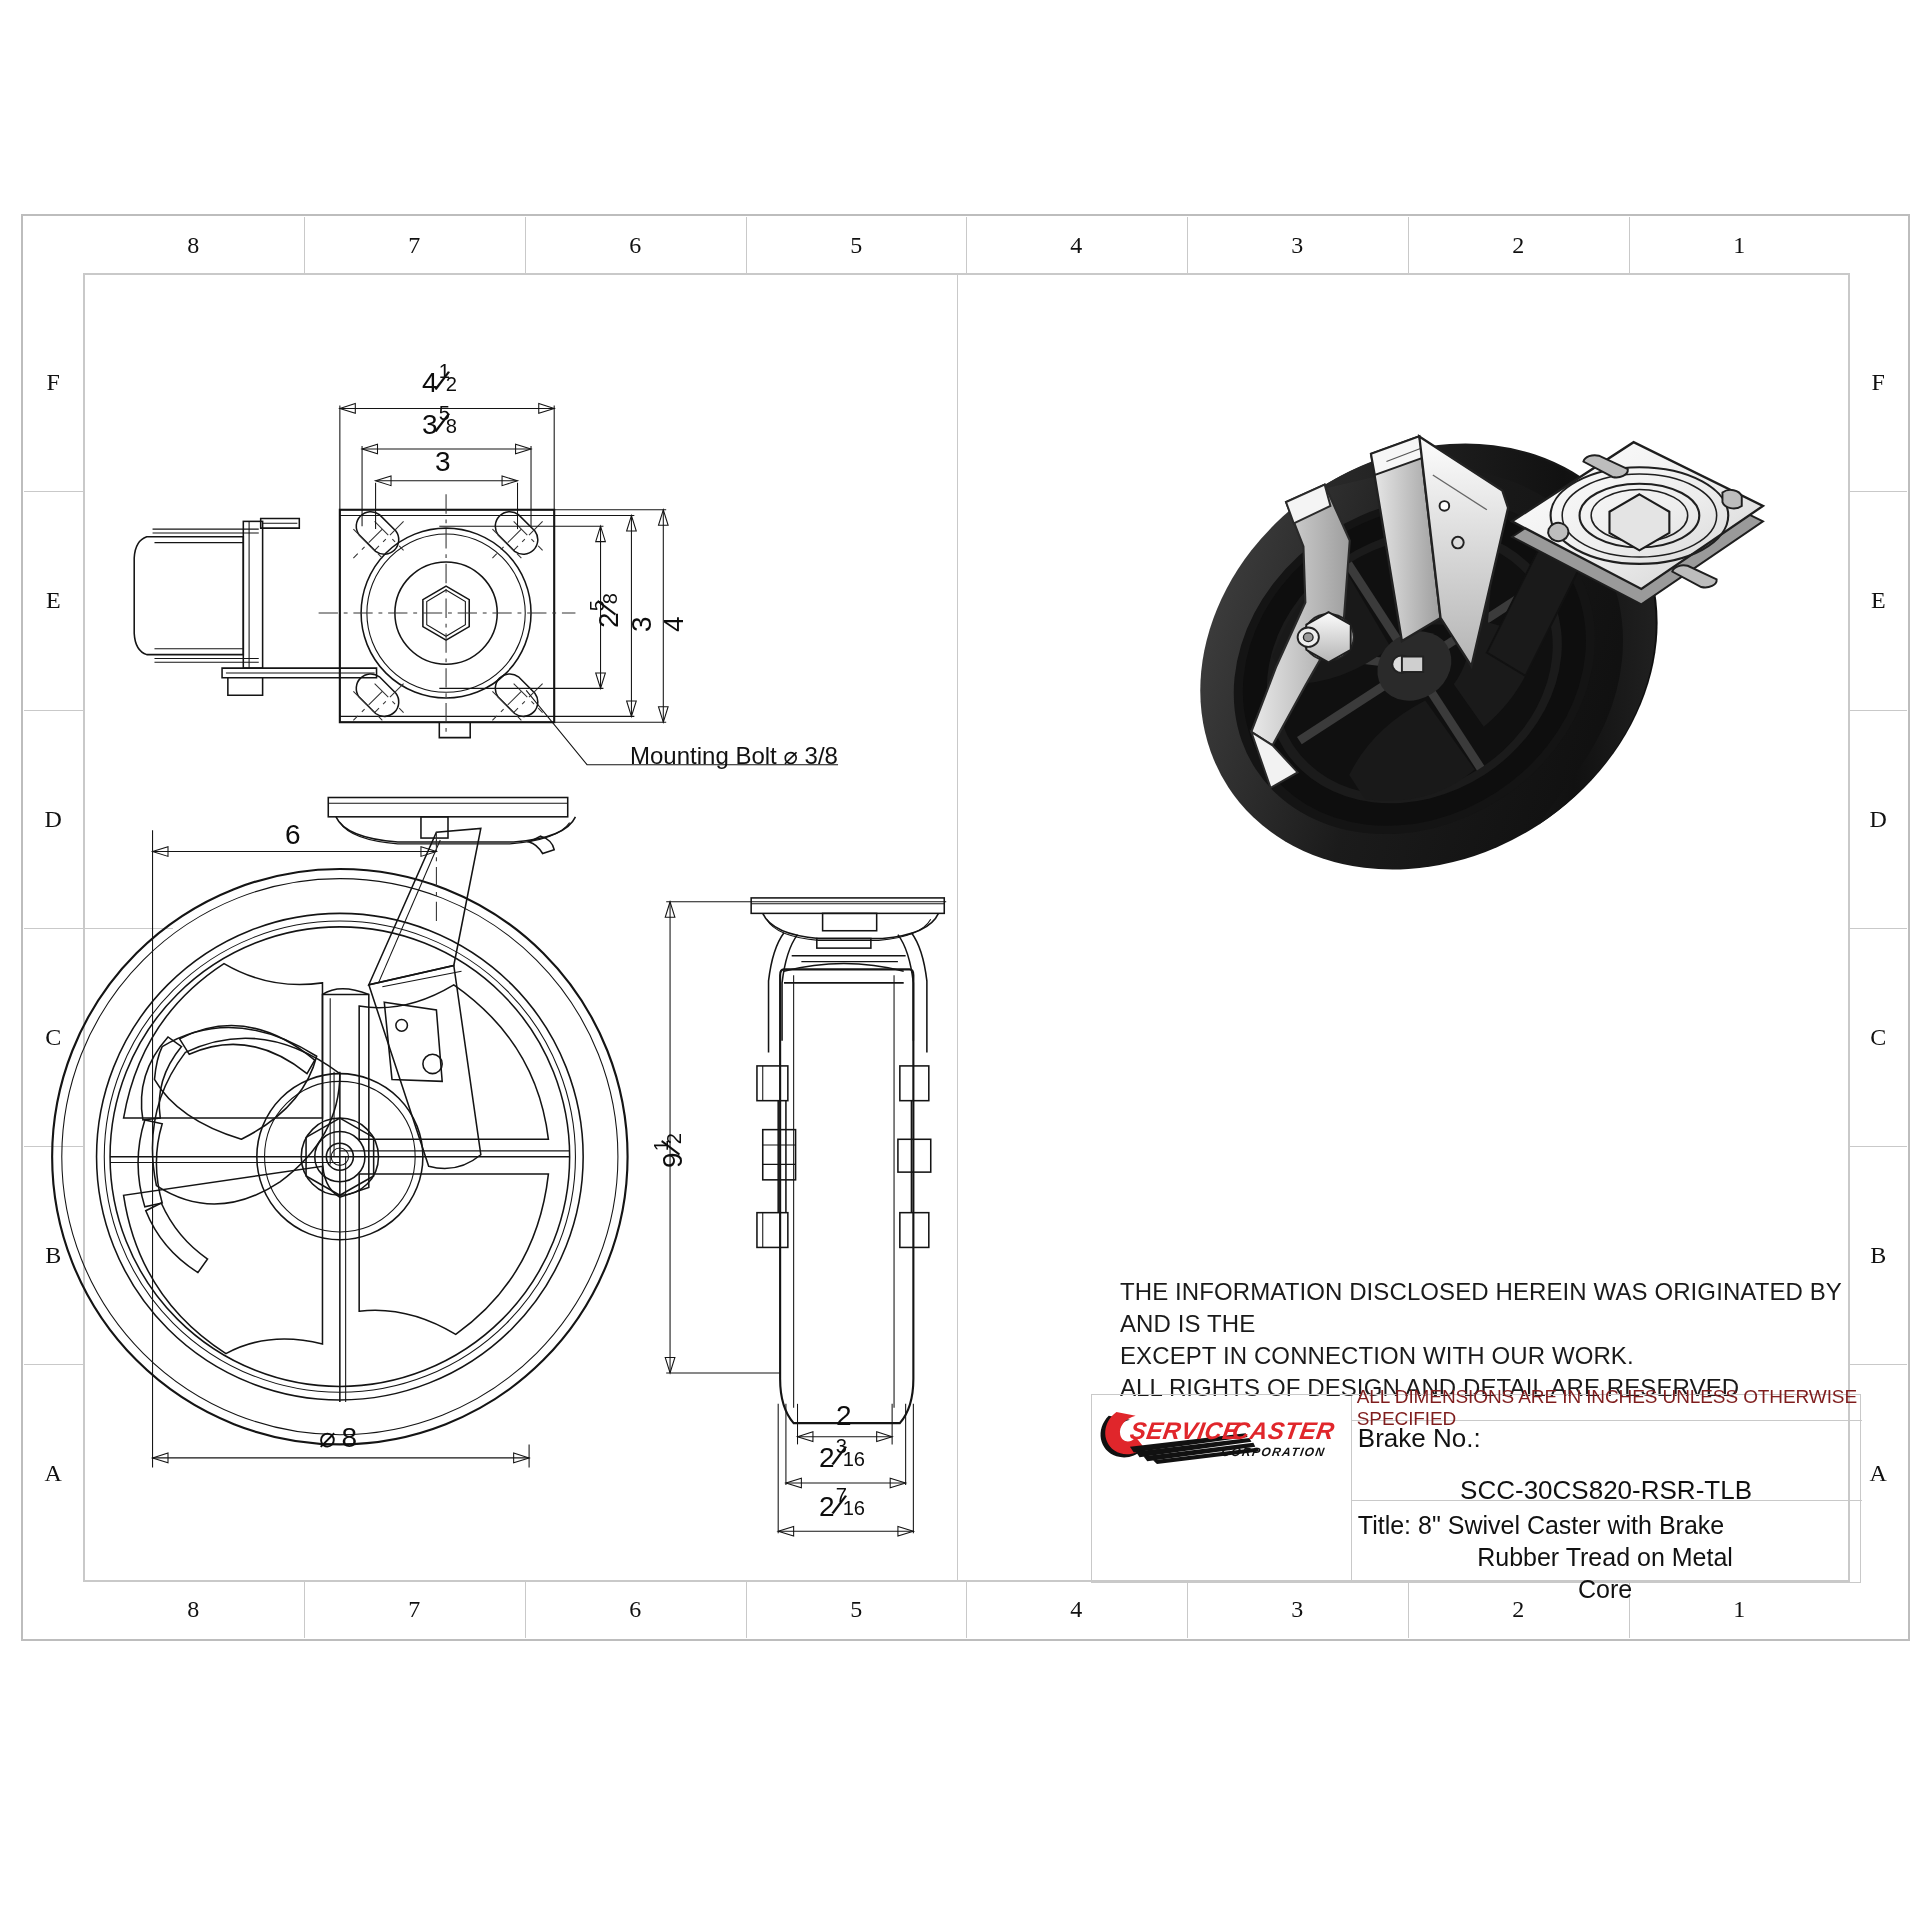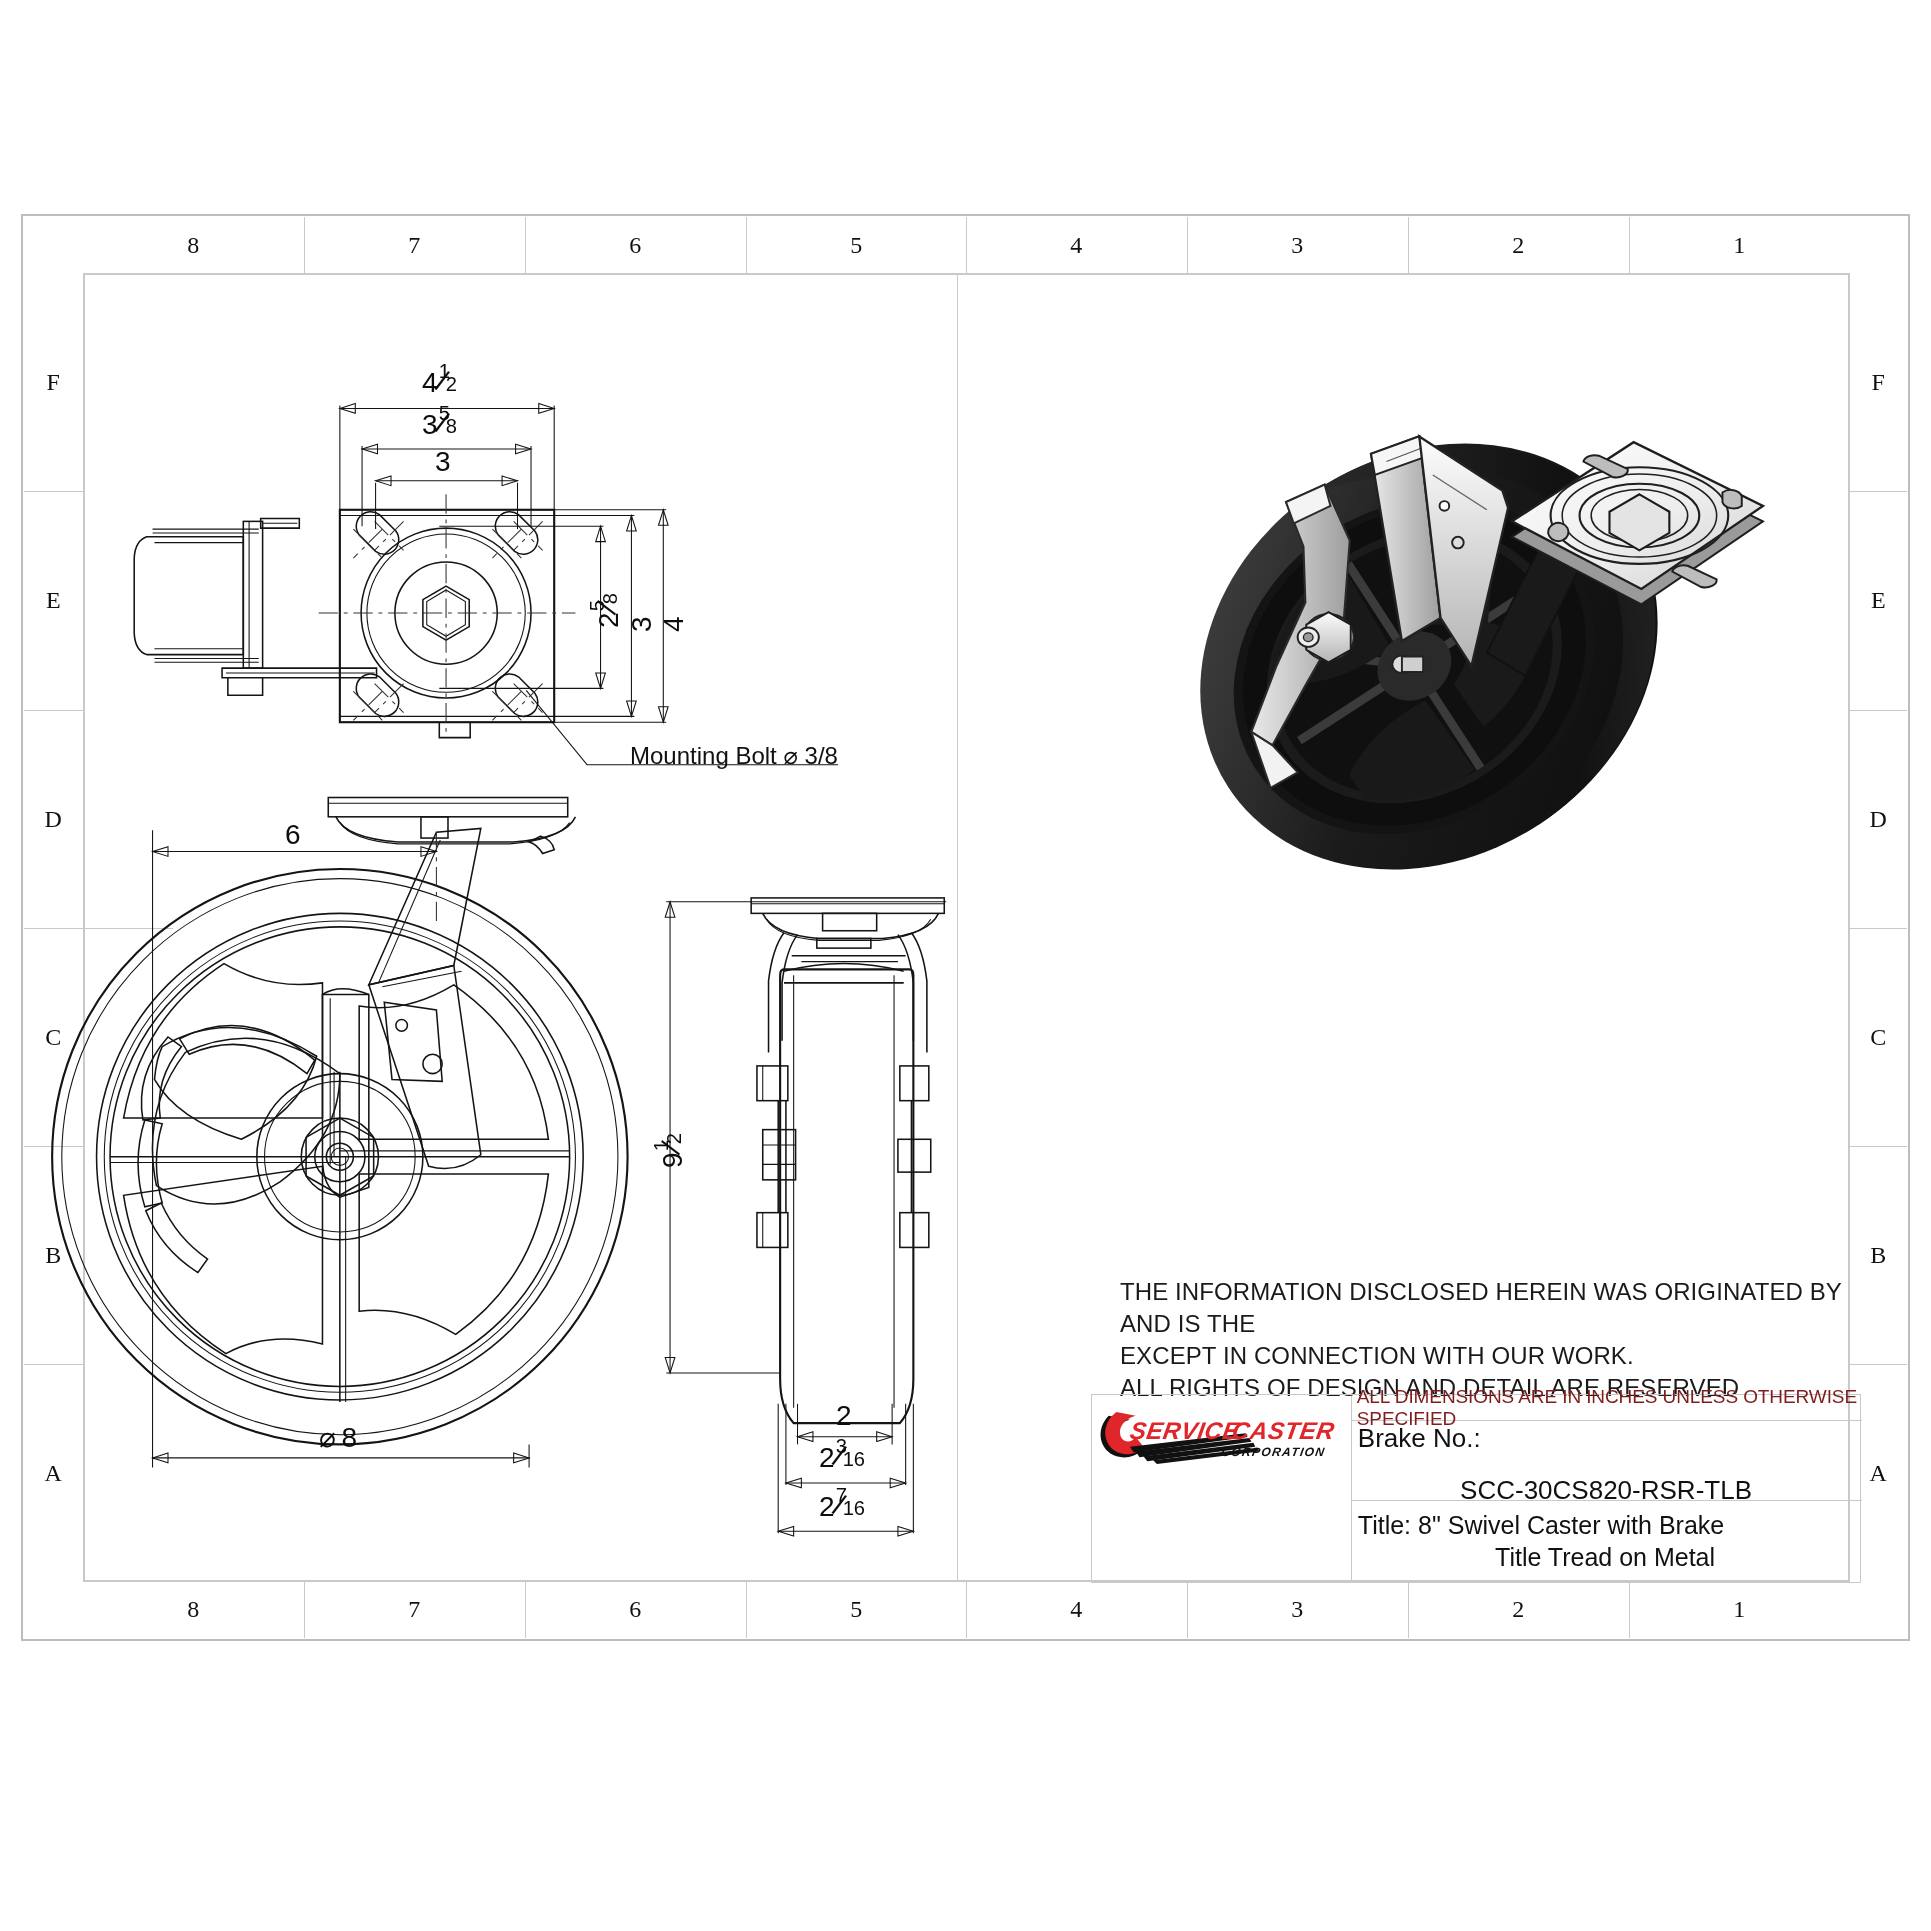--- a/index.html
+++ b/index.html
@@ -578,17 +578,18 @@
 
   <div class="tb tb-units">ALL DIMENSIONS ARE IN INCHES UNLESS OTHERWISE SPECIFIED</div>
 
   <div class="tb tb-part">
     <div class="lbl">Brake No.:</div>
     <div class="val">SCC-30CS820-RSR-TLB</div>
   </div>
 
   <div class="tb tb-title">
     <div class="t1">Title: 8" Swivel Caster with Brake</div>
-    <div>Title Tread on Metal</div>
+    <div>Rubber Tread on Metal</div>
+    <div>Core</div>
   </div>
 
 </div>
 
 
 </body></html>

